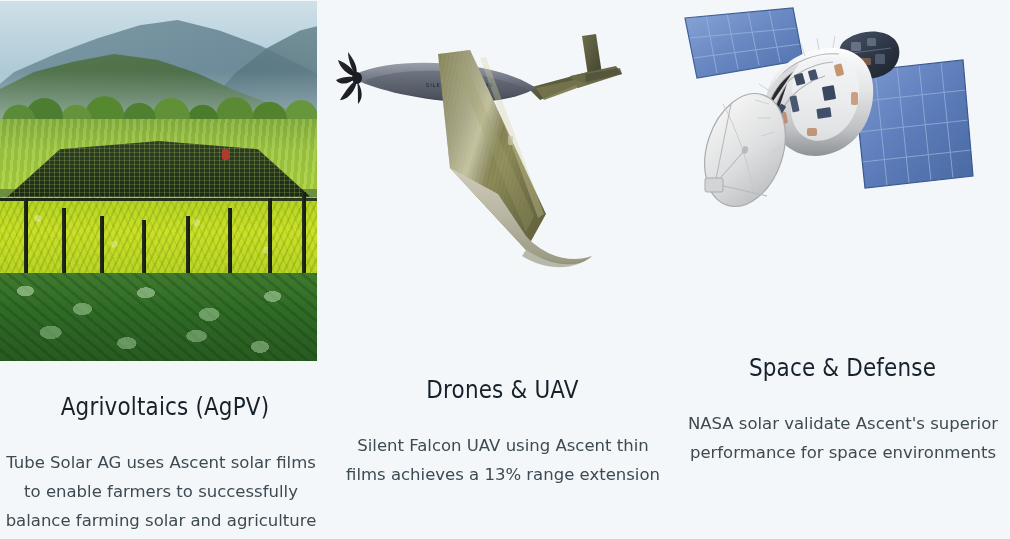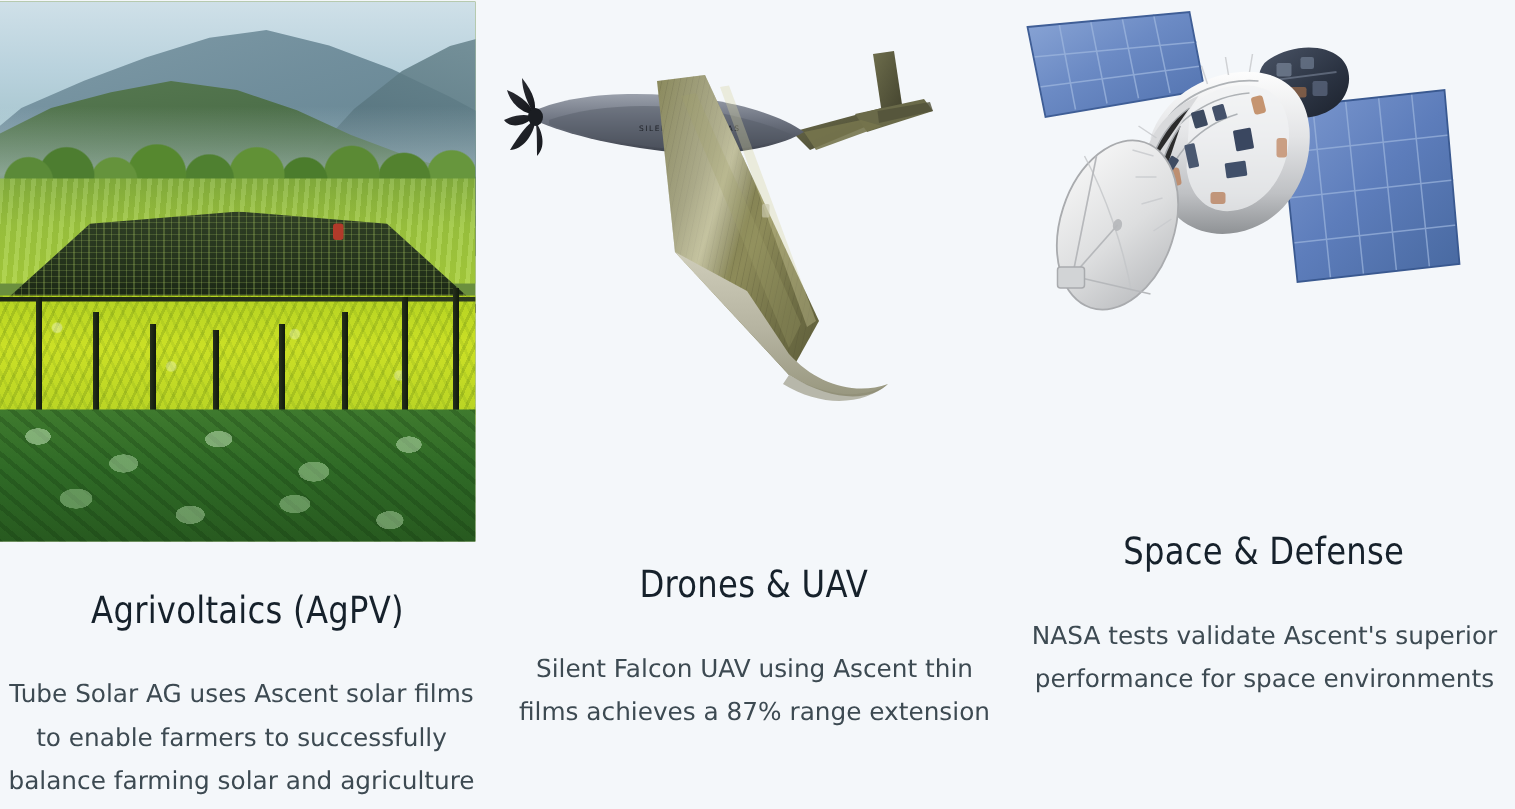--- a/index.html
+++ b/index.html
@@ -320,21 +320,21 @@
       <rect x="178" y="118" width="5" height="9" rx="1" fill="#c9c7ab" opacity=".7"></rect>
 
       <path d="M120 150 L196 232 C228 252 252 248 262 238
                C240 246 214 238 196 218 L168 176 Z" fill="url(#undersideGrad)"></path>
       <path d="M196 232 C226 250 250 246 262 238 C246 252 218 254 192 238 Z" fill="#8d8c74" opacity=".6"></path>
 
       <path d="M206 70 L244 62 L258 66 L214 82 Z" fill="#75744d" opacity=".9"></path>
     </svg>
 
     <div class="card-title t2">Drones &amp; UAV</div>
-    <div class="card-body b2">Silent Falcon UAV using Ascent thin films achieves a 87% range extension</div>
+    <div class="card-body b2">Silent Falcon UAV using Ascent thin films achieves a 13% range extension</div>
   </div>
 
   <div class="col3">
 
     <svg class="sat-art" viewBox="0 0 335 240">
       <defs>
         <linearGradient id="panelGrad" x1="0" y1="0" x2="1" y2="1">
           <stop offset="0%" stop-color="#8ba6d6"></stop>
           <stop offset="45%" stop-color="#6b8ac4"></stop>
           <stop offset="100%" stop-color="#4f70ad"></stop>
@@ -452,16 +452,16 @@
             <path d="M100 132 L86 136"></path>
           <path d="M106 146 L94 154"></path>
           <path d="M130 56 L126 44"></path>
             <path d="M144 50 L142 38"></path>
           <path d="M158 48 L160 36"></path>
         </g>
       </g>
     </svg>
 
     <div class="card-title t3">Space &amp; Defense</div>
-    <div class="card-body b3">NASA tests validate Ascent's superior performance for space environments</div>
+    <div class="card-body b3">NASA solar validate Ascent's superior performance for space environments</div>
   </div>
 
 </div>
 
 </body></html>

